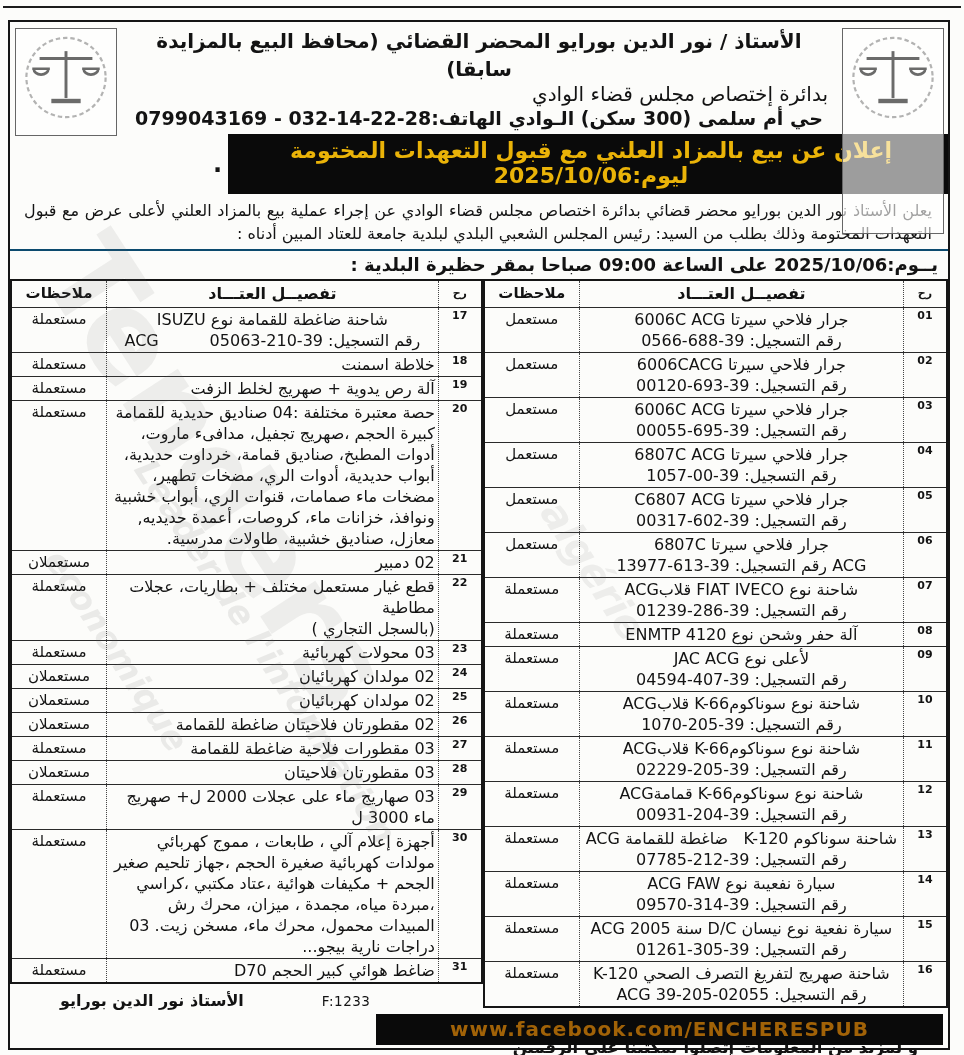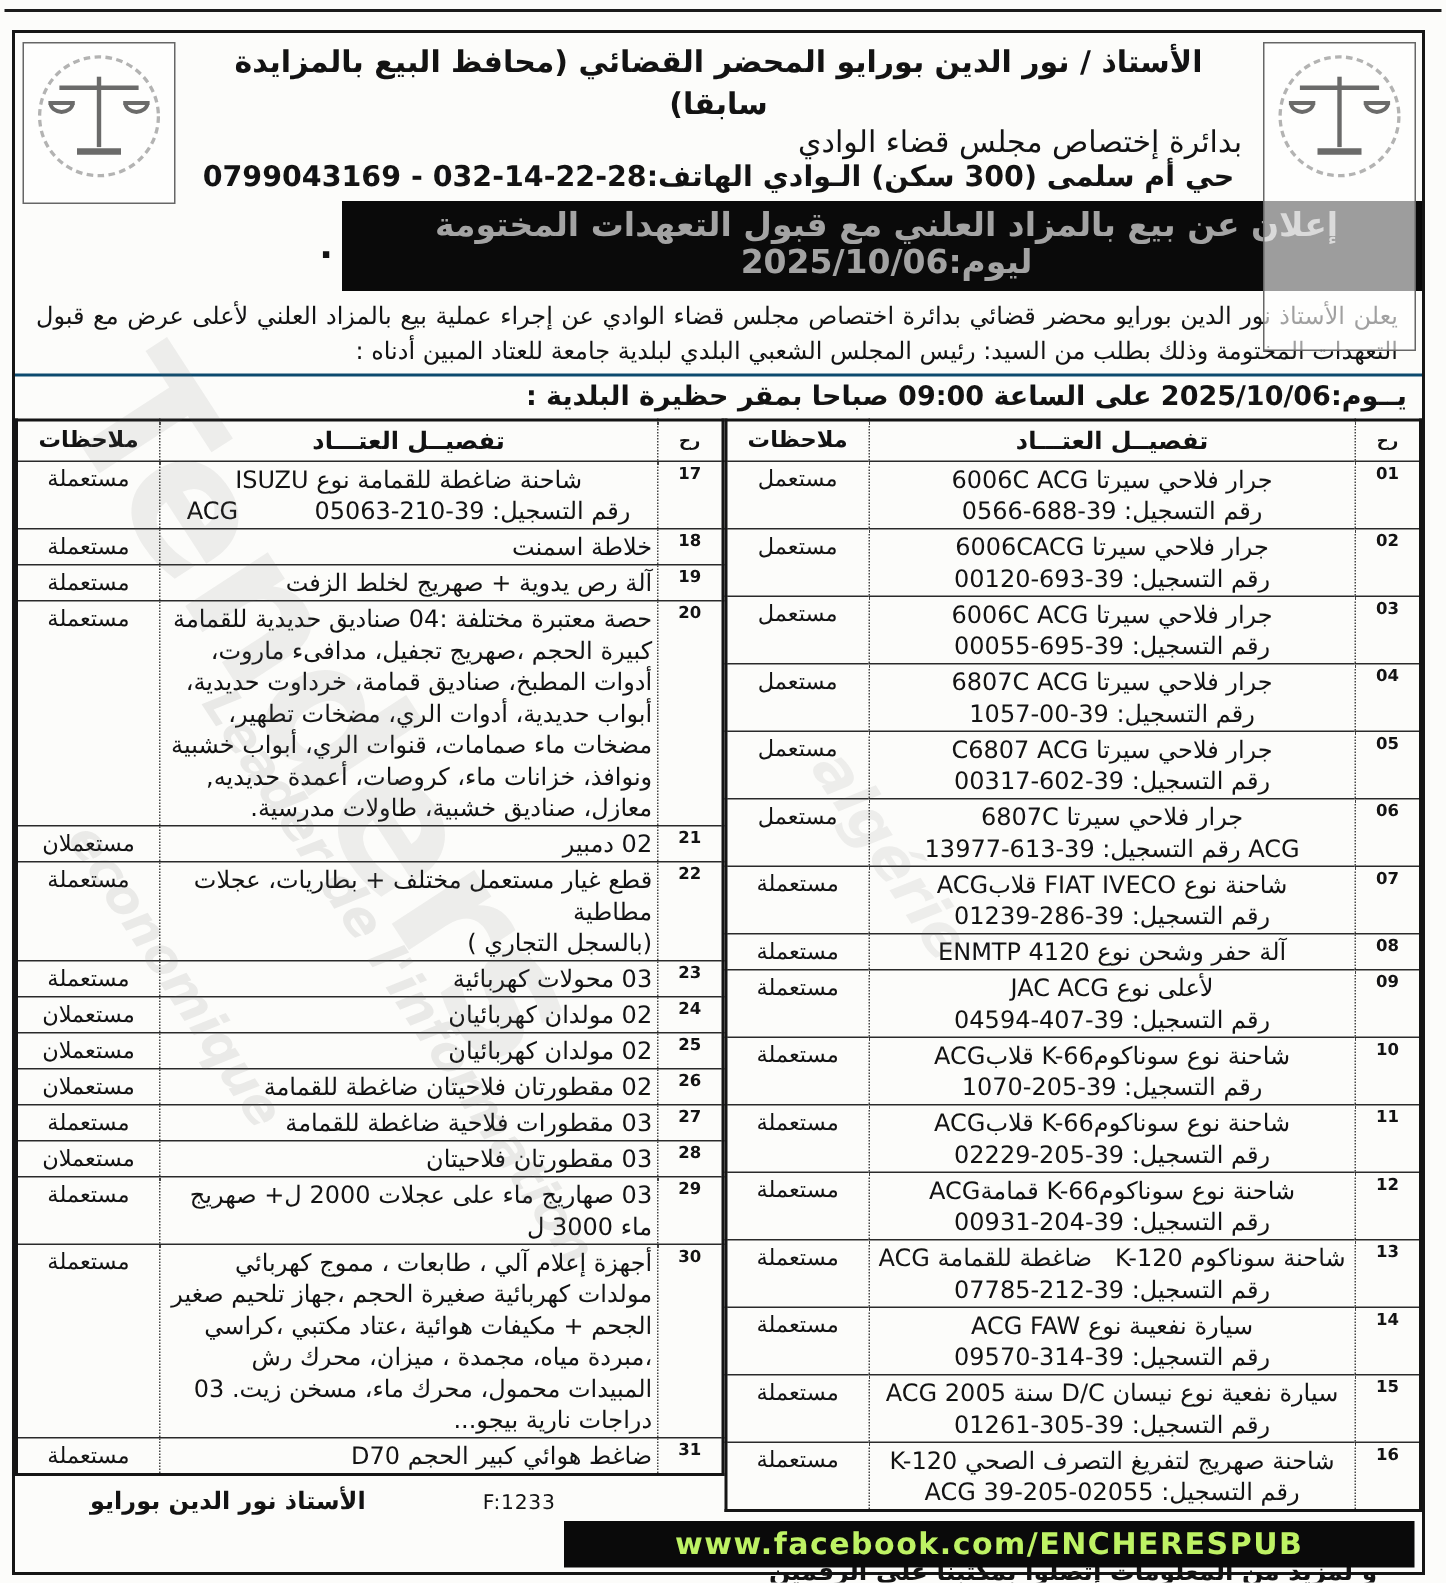--- a/index.html
+++ b/index.html
@@ -15,21 +15,21 @@
     border:2px solid #151515;background:transparent;
     display:flex;flex-direction:column;direction:rtl;
   }
   
   .header{position:relative;padding-top:5px;text-align:center;}
   .h1{font-size:20px;font-weight:bold;line-height:28px;margin:0 120px;}
   .h2{font-size:20px;line-height:22px;margin:0 120px;text-align:right;}
   .h3{font-size:19px;font-weight:bold;line-height:26px;margin:0 120px;}
   .banner-row{display:flex;align-items:center;margin:3px 0 0 0;direction:rtl;}
   .banner{
-    background:#0a0a0a;color:#a3a3a3;font-weight:bold;font-size:22px;
+    background:#0a0a0a;color:#eab308;font-weight:bold;font-size:22px;
     padding:4px 12px 6px 18px;flex:0 0 auto;width:690px;text-align:center;
   }
   .banner-period{font-size:24px;font-weight:bold;padding-right:6px;}
   .stamp{
     position:absolute;top:6px;border:1px solid #666;background:rgba(255,255,255,.6);
     display:flex;justify-content:center;align-items:flex-start;padding-top:4px;
   }
   .stamp-left{left:5px;width:100px;height:102px;}
   .stamp-right{right:4px;width:100px;height:200px;}
   .stamp svg{opacity:.75;}
@@ -62,21 +62,21 @@
   
   .terms{text-align:center;font-weight:bold;font-size:16.5px;line-height:24px;padding:4px 6px 0;}
   .sig-row{
     margin-top:auto;direction:ltr;display:flex;align-items:baseline;
     padding:6px 0 38px 50px;gap:78px;
   }
   .sig-name{font-weight:bold;font-size:16px;}
   .sig-ref{font-size:13.5px;letter-spacing:.5px;}
   .fb-bar{
     position:absolute;bottom:3px;left:366px;right:5px;direction:ltr;
-    background:#0a0a0a;color:#bef264;text-align:center;
+    background:#0a0a0a;color:#a16207;text-align:center;
     font-weight:bold;font-size:20px;letter-spacing:1px;padding:3px 0 4px;
   }
   
   .wm{position:absolute;pointer-events:none;white-space:nowrap;font-weight:bold;direction:ltr;}
   .wm-big{left:120px;top:190px;font-size:120px;color:rgba(110,110,110,.10);transform:rotate(57deg);transform-origin:left top;}
   .wm-l1{left:150px;top:430px;font-size:34px;font-style:italic;color:rgba(110,110,110,.13);transform:rotate(57deg);transform-origin:left top;}
   .wm-l2{left:60px;top:520px;font-size:34px;font-style:italic;color:rgba(110,110,110,.12);transform:rotate(57deg);transform-origin:left top;}
   .wm-l3{left:560px;top:470px;font-size:40px;font-style:italic;color:rgba(110,110,110,.10);transform:rotate(57deg);transform-origin:left top;}
 </style>
 </head>

